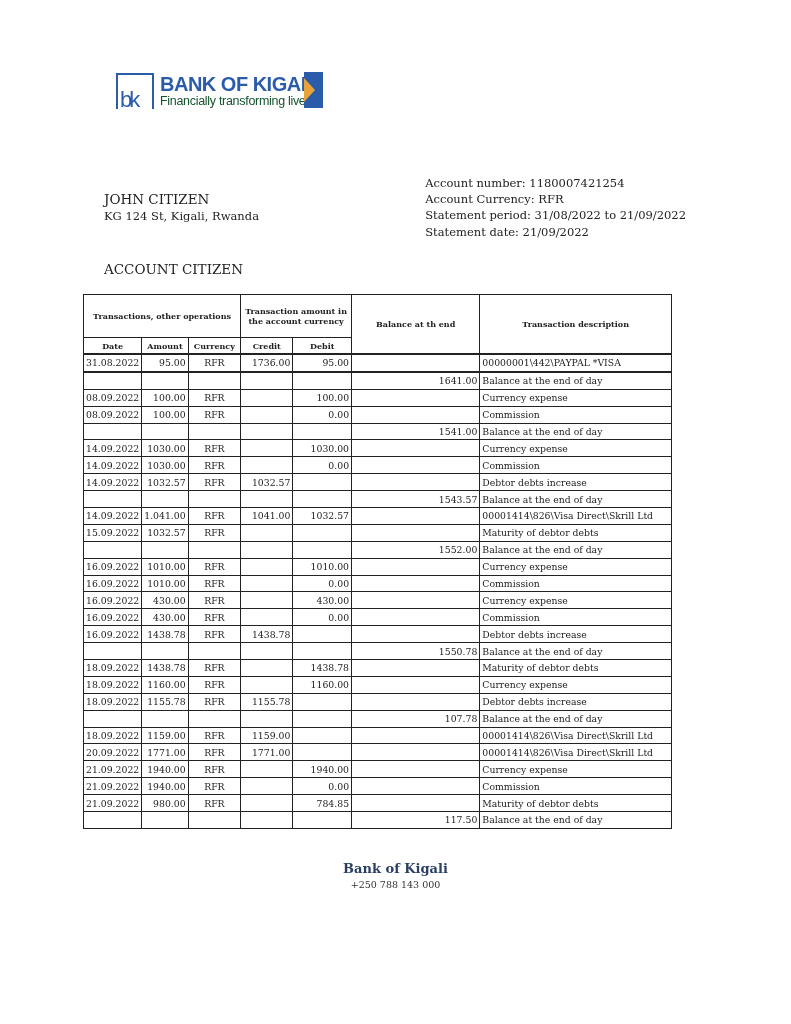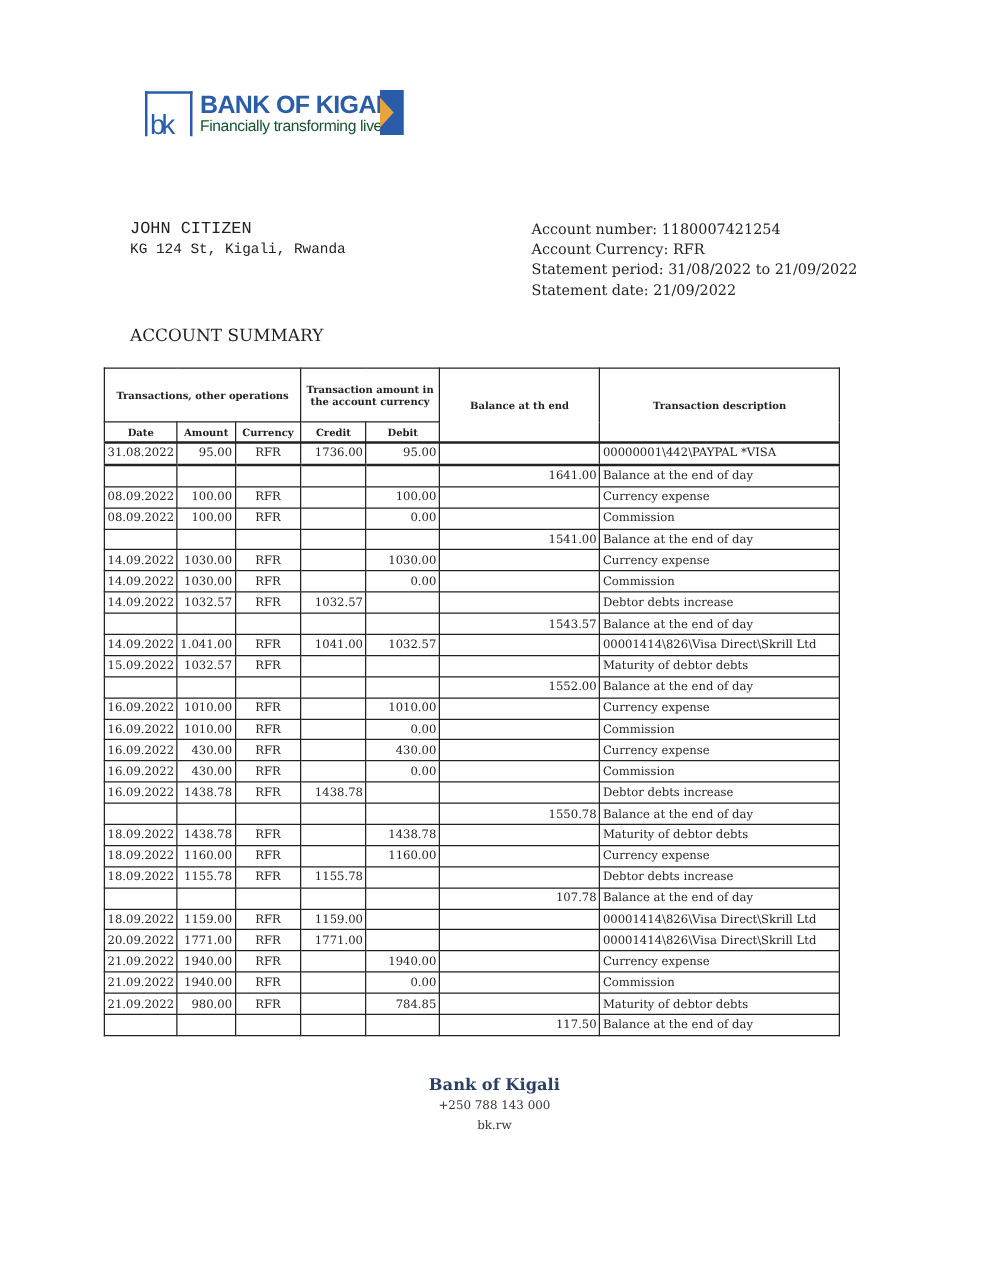--- a/index.html
+++ b/index.html
@@ -7,21 +7,21 @@
 
   .logo { position: absolute; left: 100px; top: 72px; height: 38px; display: flex; align-items: center; padding-left: 16px; }
   .logo-mark { width: 38px; height: 36px; position: relative; box-sizing: border-box; border-left: 2px solid #2a5caa; border-top: 2px solid #2a5caa; border-right: 2px solid #2a5caa; }
   .logo-mark .bk { position: absolute; left: 2px; bottom: -2px; font-family: "Liberation Sans", sans-serif; font-size: 22px; color: #2a5caa; letter-spacing: -3px; font-weight: normal; line-height: 1; }
   .logo-text { margin-left: 6px; display: flex; flex-direction: column; }
   .logo-title { font-family: "Liberation Sans", sans-serif; font-weight: bold; font-size: 20px; color: #2a5caa; letter-spacing: -0.5px; line-height: 20px; }
   .logo-tagline { font-family: "Liberation Sans", sans-serif; font-size: 12.5px; color: #14532d; line-height: 15px; letter-spacing: -0.3px; }
   .logo-chevron { position: absolute; left: 204px; top: 0; width: 19px; height: 36px; background: #2a5caa; }
   .logo-chevron::before { content: ""; position: absolute; left: 0; top: 6px; border-left: 11px solid #e8a33a; border-top: 12px solid transparent; border-bottom: 12px solid transparent; }
 
-  .customer { position: absolute; left: 104px; top: 175px; font-family: Liberation Mono, monospace; }
+  .customer { position: absolute; left: 104px; top: 191px; }
   .customer-name { font-size: 13.5px; line-height: 17px; }
   .customer-address { font-size: 11.5px; line-height: 16px; }
 
   .account-info { position: absolute; right: 105px; top: 175px; text-align: left; font-size: 11.5px; line-height: 16.2px; }
 
   .section-title { position: absolute; left: 104px; top: 261px; font-size: 13.5px; }
 
   table.stmt { position: absolute; left: 83px; top: 294px; border-collapse: collapse; width: 589px; font-size: 9.3px; }
   table.stmt td, table.stmt th { border: 1px solid #222; padding: 0 2px; height: 15.9px; white-space: nowrap; }
   table.stmt th { font-weight: bold; font-size: 8px; text-align: center; padding: 0 2px; }
@@ -64,21 +64,21 @@
   <div class="customer-address">KG 124 St, Kigali, Rwanda</div>
 </div>
 
 <div class="account-info">
   <div>Account number: 1180007421254</div>
   <div>Account Currency: RFR</div>
   <div>Statement period: 31/08/2022 to 21/09/2022</div>
   <div>Statement date: 21/09/2022</div>
 </div>
 
-<div class="section-title">ACCOUNT SUMMARY</div>
+<div class="section-title">ACCOUNT CITIZEN</div>
 
 <table class="stmt">
   <colgroup>
     <col class="c-date">
       <col class="c-amount">
       <col class="c-curr">
       <col class="c-credit">
       <col class="c-debit">
       <col class="c-bal">
       <col class="c-desc">
@@ -350,14 +350,13 @@
         <td class="num"></td>
         <td class="num">117.50</td>
         <td class="desc">Balance at the end of day</td>
       </tr>
     </tbody>
 </table>
 
 <div class="footer">
   <div class="footer-name">Bank of Kigali</div>
   <div class="footer-line">+250 788 143 000</div>
-  <div class="footer-line">bk.rw</div>
 </div>
 
 </body></html>

